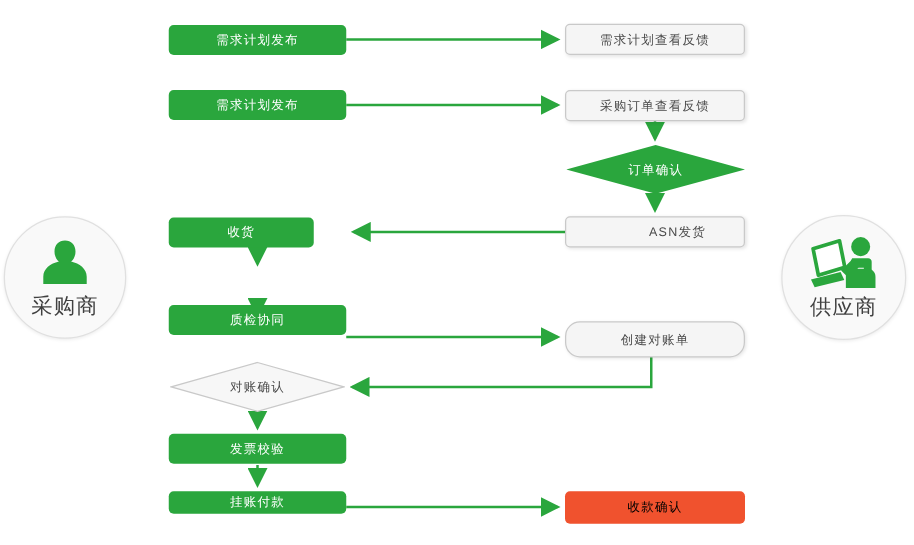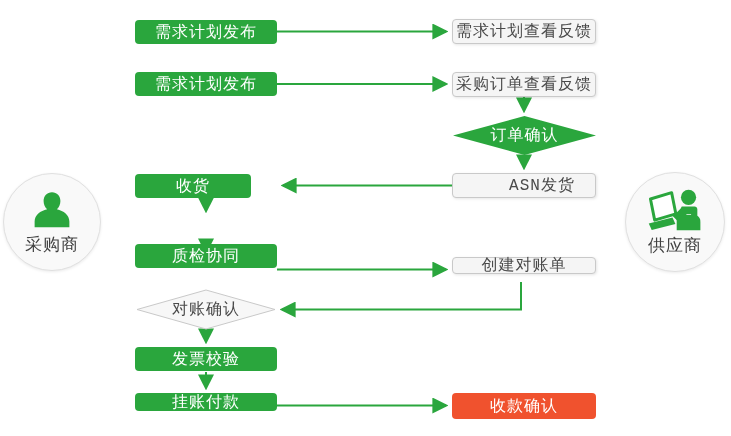--- a/index.html
+++ b/index.html
@@ -7,25 +7,25 @@
     position:relative;
     width:731px;height:436px;
     background:#ffffff;
     font-family:"Liberation Sans","DejaVu Sans",sans-serif;
     overflow:hidden;
   }
   .connectors{position:absolute;left:0;top:0;width:731px;height:436px;}
   .node{
     position:absolute;
     display:flex;align-items:center;justify-content:center;
-    font-size:16px;letter-spacing:1px;
-    box-sizing:border-box;white-space:nowrap;font-family:Liberation Mono, monospace;
+    font-size:10px;letter-spacing:1px;
+    box-sizing:border-box;white-space:nowrap;
   }
   .box-green{background:#2aa63d;color:#ffffff;border-radius:4px;}
-  .box-red{background:#f0522e;color:#ffffff;border-radius:4px;}
+  .box-red{background:#f0522e;color:#000000;border-radius:4px;}
   .box-gray{
     background:#f5f5f5;color:#4a4a4a;
     border:1px solid #c9c9c9;border-radius:4px;
     box-shadow:1px 1px 3px rgba(0,0,0,0.10);
   }
   .diamond{background:transparent;}
   .diamond svg{position:absolute;left:0;top:0;width:100%;height:100%;}
   .diamond span{position:relative;z-index:1;}
   .diamond-green span{color:#ffffff;}
   .diamond-gray span{color:#4a4a4a;}
@@ -93,21 +93,21 @@
 
   <div class="node diamond diamond-green" style="left:453px;top:116px;width:143px;height:39px;">
     <svg viewBox="0 0 143 39" preserveAspectRatio="none">
       <polygon points="71.5,0 143,19.5 71.5,39 0,19.5" fill="#2aa63d"></polygon>
     </svg>
     <span>订单确认</span>
   </div>
 
   <div class="node box-gray" style="left:452px;top:173px;width:144px;height:25px;padding-left:36px;">ASN发货</div>
 
-  <div class="node box-gray" style="left:452px;top:257px;width:144px;height:17px;">创建对账单</div>
+  <div class="node box-gray" style="left:452px;top:257px;width:144px;height:29px;border-radius:12px;">创建对账单</div>
 
   <div class="node box-red" style="left:452px;top:393px;width:144px;height:26px;">收款确认</div>
 
   <div class="actor" style="left:3px;top:173px;width:98px;height:98px;">
     <svg width="46" height="42" viewBox="0 0 48 44">
       <path fill="#2aa63d" d="M24 3.5 c5.2 0 8.8 3.7 8.8 9.2 c0 3.7 -1.5 6.8 -3.7 8.5 c7.1 1.7 13.1 6 13.1 12.8 l0 6 l-36.4 0 l0 -6 c0 -6.8 6 -11.1 13.1 -12.8 c-2.2 -1.7 -3.7 -4.8 -3.7 -8.5 c0 -5.5 3.6 -9.2 8.8 -9.2 z"></path>
     </svg>
     <div class="label">采购商</div>
   </div>
 

